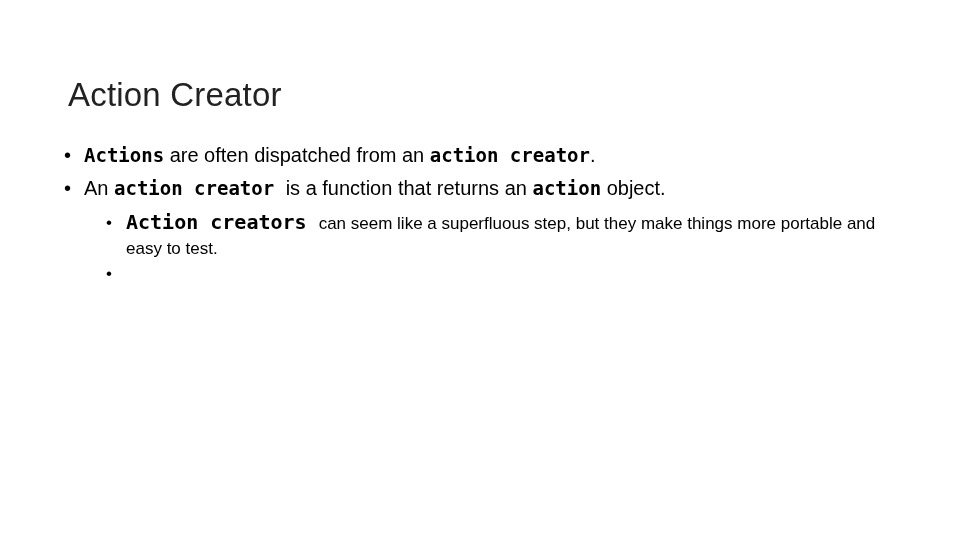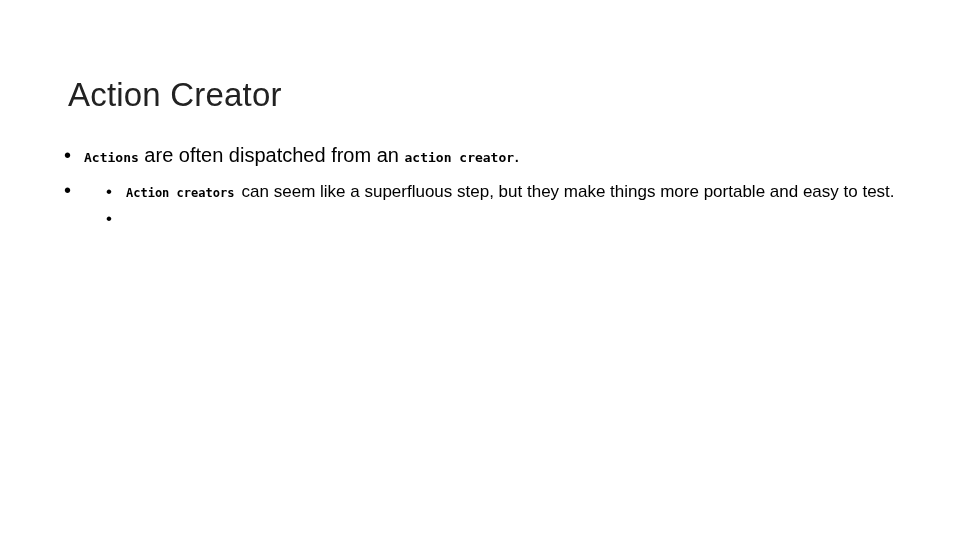--- a/index.html
+++ b/index.html
@@ -68,39 +68,40 @@
     left: 0px;
     top: 0;
     font-size: 17px;
     line-height: 25px;
   }
   .mono {
     font-family: "DejaVu Sans Mono", "Liberation Mono", monospace;
     font-weight: bold;
     letter-spacing: 0px;
   }
-  .bullet-l1 .mono { font-size: 13px; }
-  .bullet-l2 .mono { font-size: 12px; }
+  .bullet-l1 .mono { font-size: 19px; }
+  .bullet-l2 .mono { font-size: 20px; }
 </style>
 </head>
 <body>
 
 <div class="slide">
 
   <h1 class="slide-title">Action Creator</h1>
 
   <div class="body-block">
 
     <div class="bullet-l1">
       <span class="dot">•</span>
       <span class="rich"><span class="mono">Actions</span><span> are often dispatched from an </span><span class="mono">action creator</span><span>.</span></span>
     </div>
 
     <div class="bullet-l1">
       <span class="dot">•</span>
+      <span class="rich"><span>An </span><span class="mono">action creator </span><span> is a function that returns an </span><span class="mono">action</span><span> object.</span></span>
     </div>
 
     <div class="bullet-l2-wrap">
 
       <div class="bullet-l2">
         <span class="dot">•</span>
         <span class="rich"><span class="mono">Action creators </span><span> can seem like a superfluous step, but they make things more portable and easy to test.</span></span>
       </div>
 
       <div class="bullet-l2">

